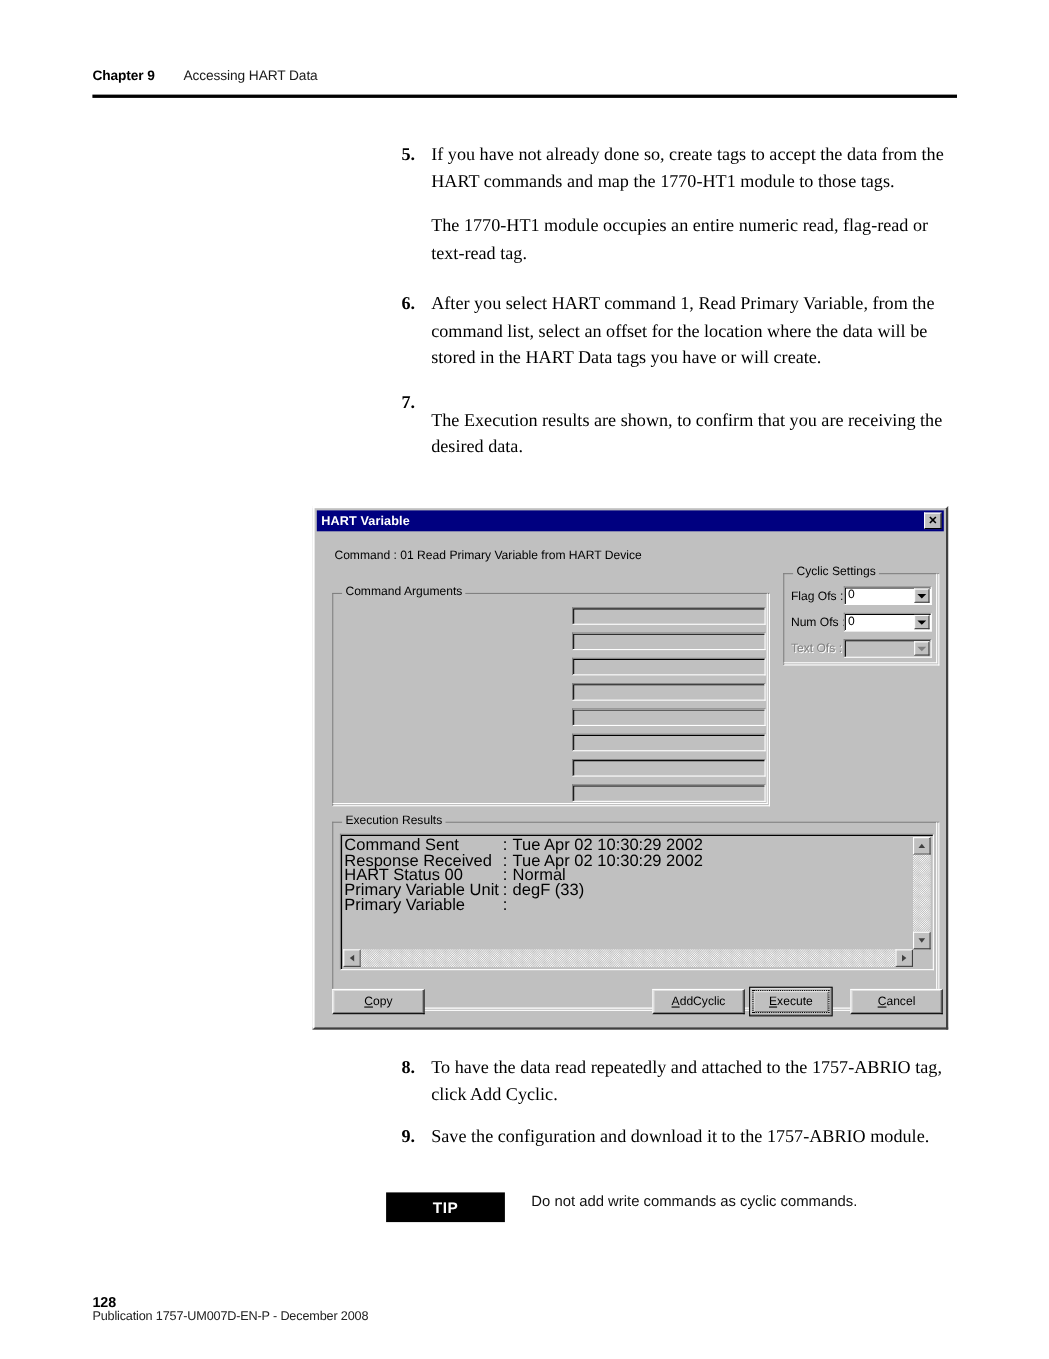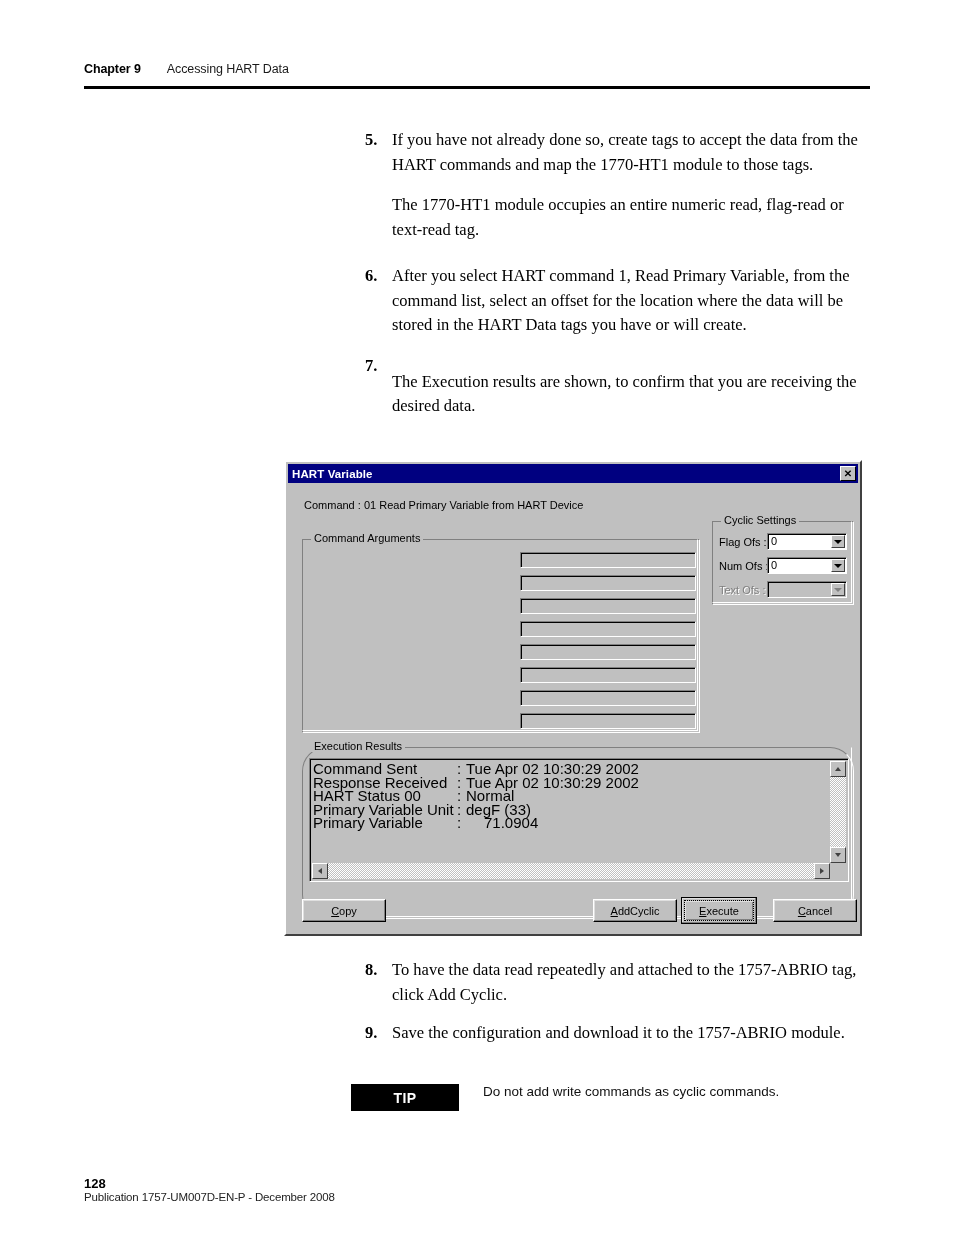--- a/index.html
+++ b/index.html
@@ -247,21 +247,20 @@
     left: 424px;
     top: 36px;
     width: 142px;
     height: 84px;
   }
   #grp-results {
     left: 14px;
     top: 262px;
     width: 552px;
     height: 172px;
-    border-radius: 24px;
   }
 
   .arg-field {
     position: absolute;
     left: 217px;
     width: 176px;
     height: 16px;
     background: #c0c0c0;
     border-top: 1px solid #808080;
     border-left: 1px solid #808080;
@@ -576,21 +575,20 @@
 
           <div class="res-row">
             <span class="res-key">Primary Variable Unit</span>
             <span class="res-sep">:</span>
             <span class="res-val">degF (33)</span>
           </div>
 
           <div class="res-row">
             <span class="res-key">Primary Variable</span>
             <span class="res-sep">:</span>
-            <span class="res-val indent">71.0904</span>
           </div>
 
         </div>
 
         <div class="vscroll">
           <div class="sb-btn sb-up">
               <span class="tri-up"></span>
             </div>
           <div class="sb-track"></div>
           <div class="sb-btn sb-down">

